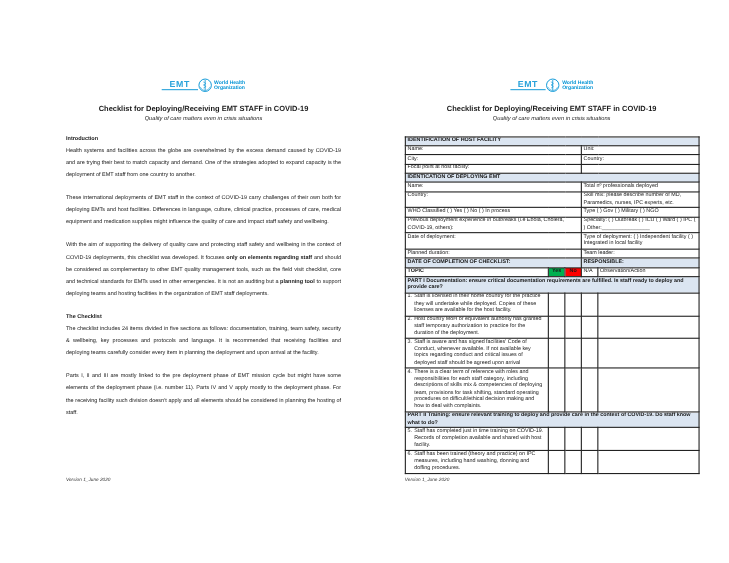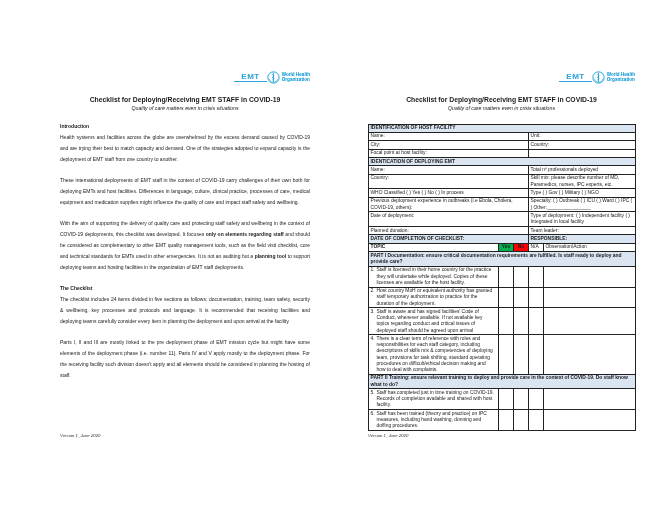--- a/index.html
+++ b/index.html
@@ -2,21 +2,21 @@
 <html style="--accent-blue: #2BA3DB; --who-blue: #0093D5; --sec-bg: #DBE5F1;"><head>
 <meta charset="utf-8">
 <style>
   html,body{margin:0;padding:0;width:663px;height:512px;background:#ffffff;overflow:hidden;
     font-family:"Liberation Sans", sans-serif;color:#1a1a1a;}
   .page{position:absolute;top:55px;background:#fff;}
   #pageL{left:28px;width:302px;height:400px;}
   #pageR{left:340px;width:305px;height:400px;}
   .contentL{margin-left:32px;width:250px;}
   .contentR{margin-left:28px;width:267px;}
-  .page-header{display:flex;justify-content:flex-end;align-items:center;height:24px;padding-top:10px;}
+  .page-header{display:flex;justify-content:center;align-items:center;height:24px;padding-top:10px;}
   .emt-logo{color:var(--accent-blue);font-weight:bold;font-size:8px;letter-spacing:.5px;
     border-bottom:1.2px solid var(--accent-blue);padding:0 7px;line-height:9px;}
   .who-logo{display:flex;align-items:center;gap:2px;}
   .who-text{display:flex;flex-direction:column;font-size:4.6px;line-height:5px;font-weight:bold;color:var(--who-blue);}
   .doc-title{text-align:center;font-weight:bold;font-size:6.8px;margin-top:7px;}
   .doc-subtitle{text-align:center;font-style:italic;font-size:5.2px;margin-top:1.5px;}
   .sections{margin-top:3px;}
   .sec-heading{font-size:5px;line-height:11px;font-weight:bold;margin-top:10px;}
   .para{font-size:5px;line-height:11px;text-align:justify;margin:0 0 10px 0;}
   .version{position:absolute;top:378px;font-size:4.3px;font-style:italic;color:#333;}

